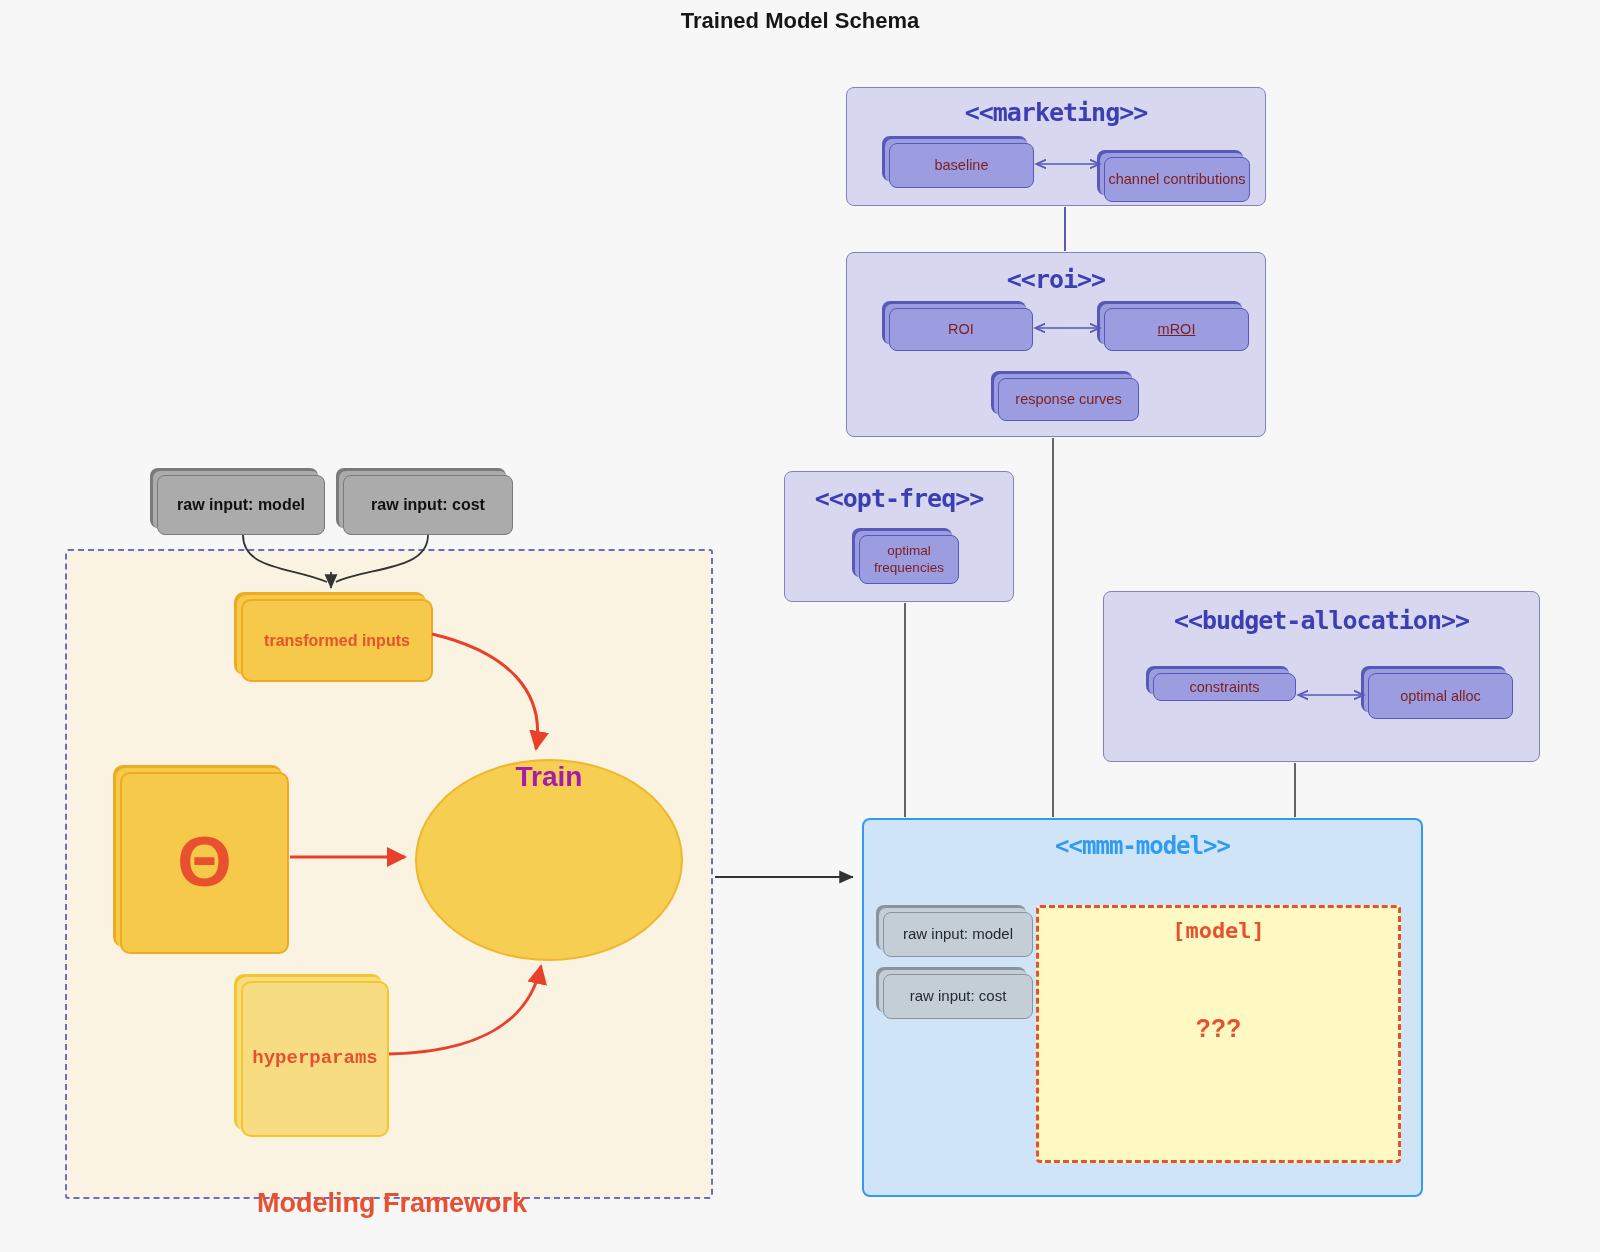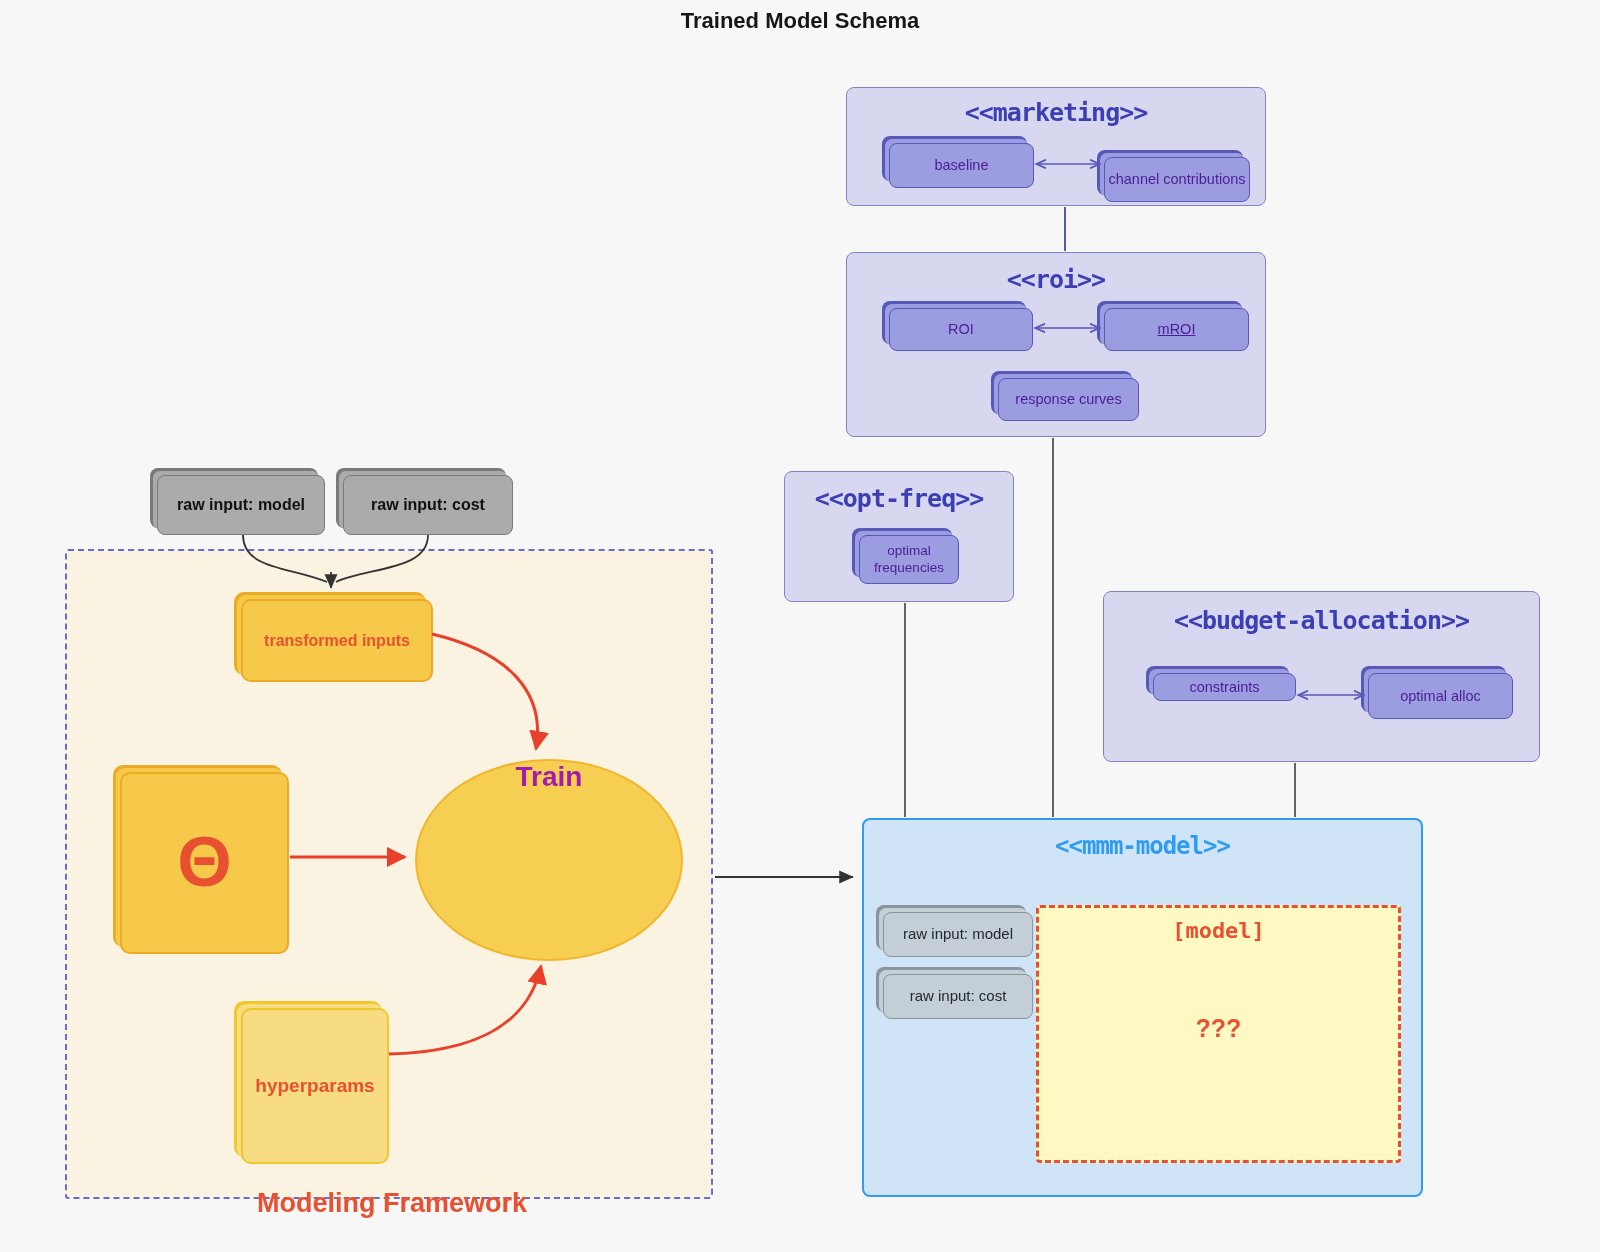--- a/index.html
+++ b/index.html
@@ -17,27 +17,27 @@
   .cluster-title{position:absolute;left:0;right:0;text-align:center;
          font-family:"DejaVu Sans Mono",monospace;font-weight:bold;
          font-size:25px;color:#3c3eb3;letter-spacing:-1px;}
   .blue .cluster-title{color:#2f9bf2;font-size:24px;}
 
   
   .node{position:absolute;box-sizing:border-box;display:flex;align-items:center;
         justify-content:center;z-index:2;border-radius:8px;text-align:center;
         background:var(--f);border:1.6px solid var(--s);line-height:1.25;}
   .stack{box-shadow:-5px -5px 0 -1px var(--f), -7px -7px 0 0 var(--s);}
-  .pnode{--f:#9c9de0;--s:#5758b8;color:#4c1d95;font-size:14.5px;}
+  .pnode{--f:#9c9de0;--s:#5758b8;color:#7f1d1d;font-size:14.5px;}
   .gdark{--f:#ababab;--s:#7a7a7a;color:#101010;font-weight:bold;font-size:16px;}
   .glight{--f:#c4ced6;--s:#8b949c;color:#24292e;font-size:15px;}
   .ynode{--f:#f6c94a;--s:#ecab25;border-width:2px;border-radius:10px;}
   .ylight{--f:#f8dc82;--s:#f2c72e;}
   .redtx{color:#e8512f;}
-  .mono{font-family:Liberation Sans, sans-serif;margin-top:27px;}
+  .mono{font-family:Liberation Mono, monospace;}
   .train{position:absolute;z-index:2;background:#f6ce52;border:2px solid #f0b62c;
          border-radius:50%;display:flex;align-items:flex-start;justify-content:center;
          font-size:28px;font-weight:bold;color:#a21caf;}
   .modelbox{position:absolute;box-sizing:border-box;background:#fef9c3;
          border:3px dashed #e8512f;border-radius:4px;z-index:2;}
   .modelbox .mb-title{position:absolute;left:0;right:0;top:10px;text-align:center;
          font-family:"DejaVu Sans Mono",monospace;font-weight:bold;
          font-size:22px;color:#e8512f;}
   .modelbox .mb-body{position:absolute;left:0;right:0;top:106px;text-align:center;
          font-weight:bold;font-size:25px;color:#e8512f;}

